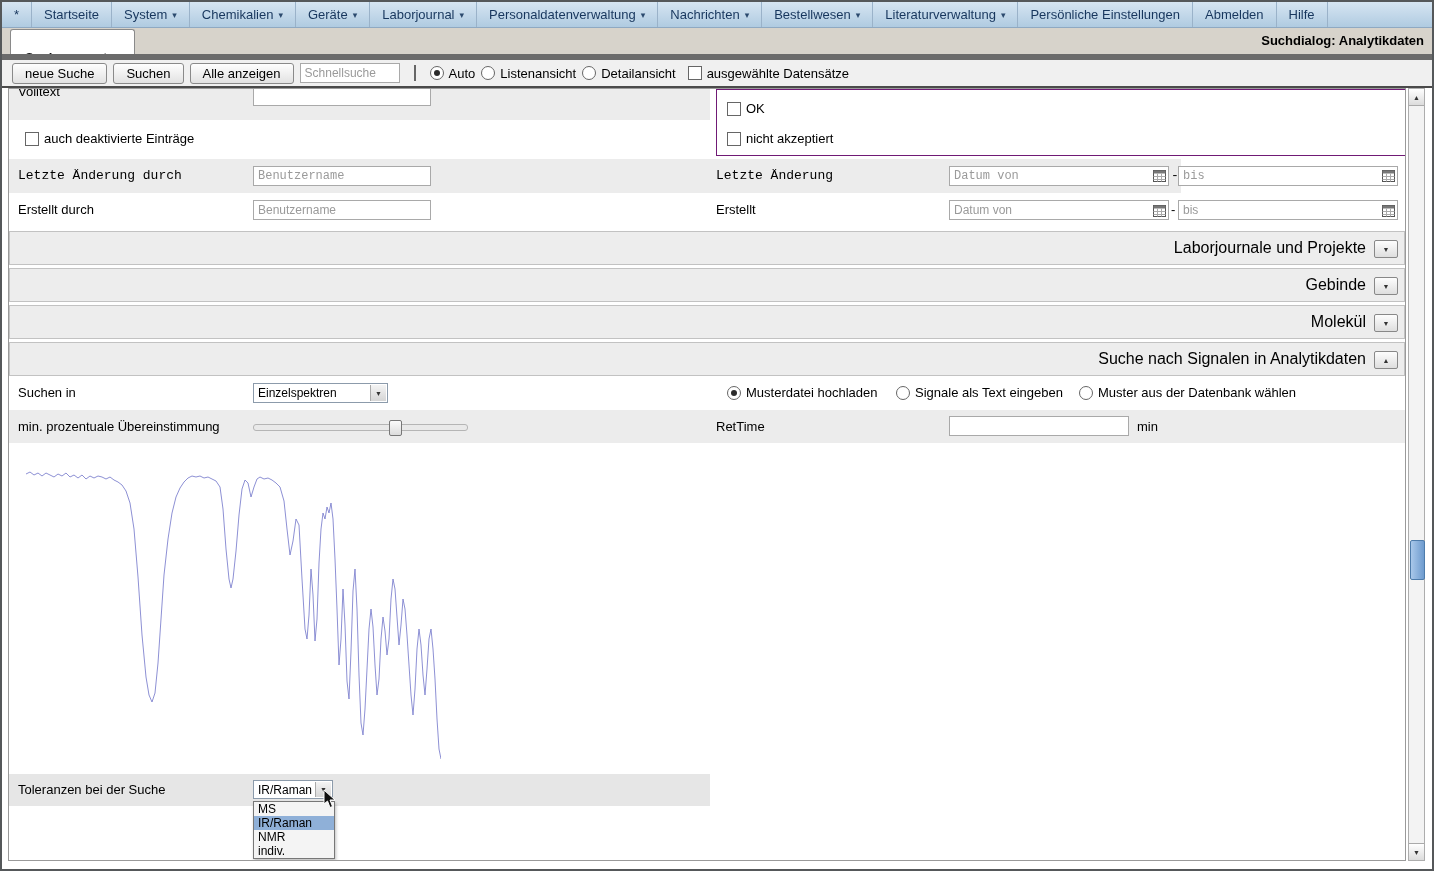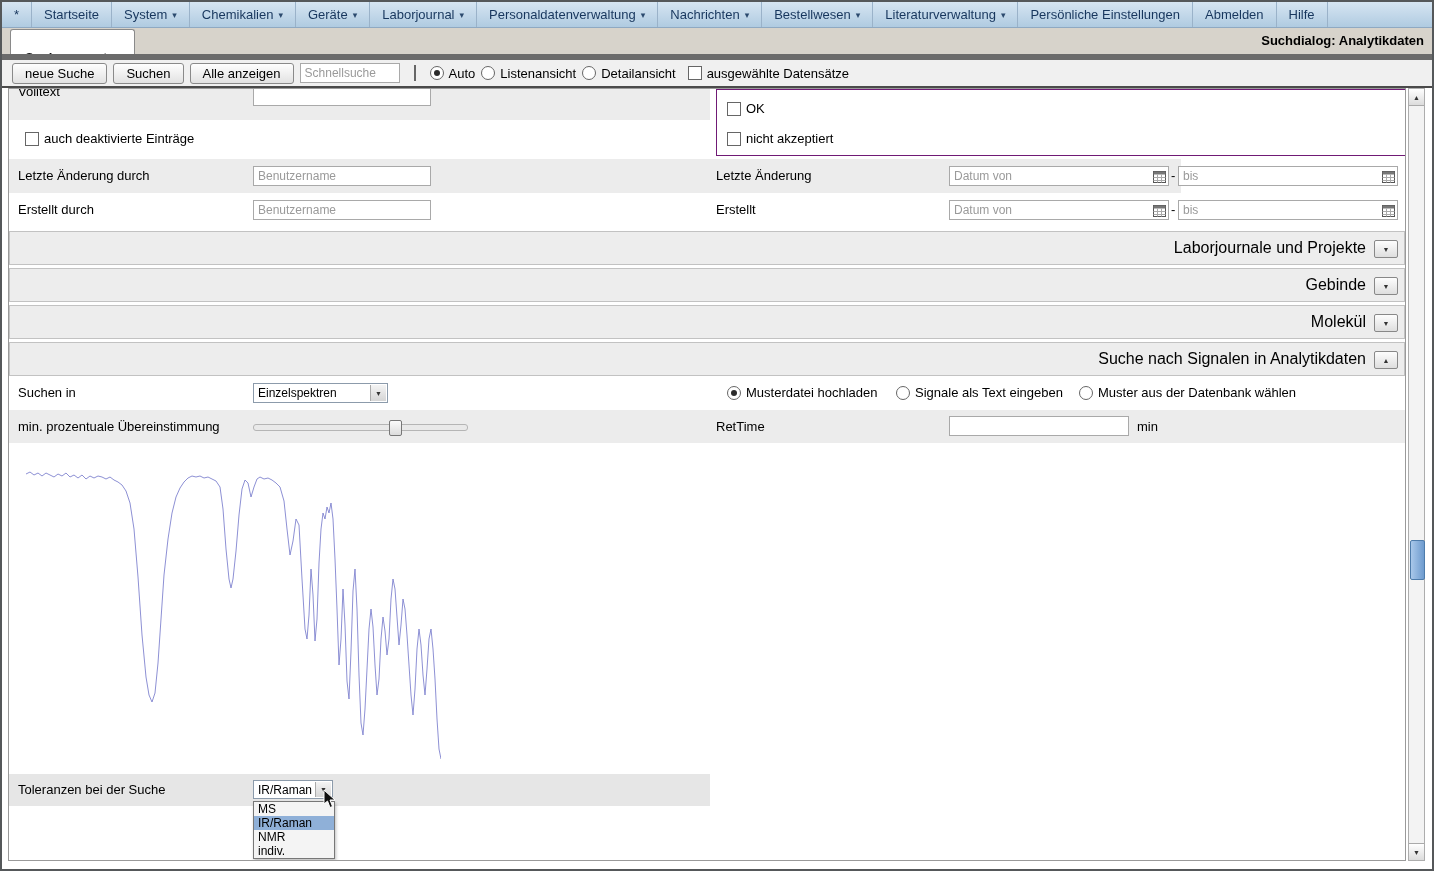--- a/index.html
+++ b/index.html
@@ -178,21 +178,21 @@
           <span class="checkbox"></span>
           <span>nicht akzeptiert</span>
         </div>
     </div>
 
     <div class="opt abs" style="left:16px;top:42px;">
       <span class="checkbox"></span>
       <span>auch deaktivierte Einträge</span>
     </div>
 
-    <div class="abs row-gray" style="left:0;top:70px;width:1172px;height:34px;">
+    <div class="abs row-gray" style="left:0;top:70px;width:1172px;height:34px;font-family:Liberation Mono, monospace;">
       <span class="flabel abs" style="left:9px;top:9px;">Letzte Änderung durch</span>
       <input class="tinput abs" style="left: 244px; top: 7px; width: 178px;" placeholder="Benutzername">
       <span class="flabel abs" style="left:707px;top:9px;">Letzte Änderung</span>
       <div class="date-wrap" style="left:940px;top:7px;width:220px;">
         <input class="tinput" placeholder="Datum von" style="">
         <span class="cal-btn"><svg width="13" height="13" viewBox="0 0 13 13">
               <rect x="0.5" y="1.5" width="12" height="11" fill="#fff" stroke="#555"></rect>
               <rect x="0.5" y="1.5" width="12" height="3" fill="#777"></rect>
               <line x1="4.5" y1="4.5" x2="4.5" y2="12.5" stroke="#aaa"></line>
               <line x1="8.5" y1="4.5" x2="8.5" y2="12.5" stroke="#aaa"></line>

